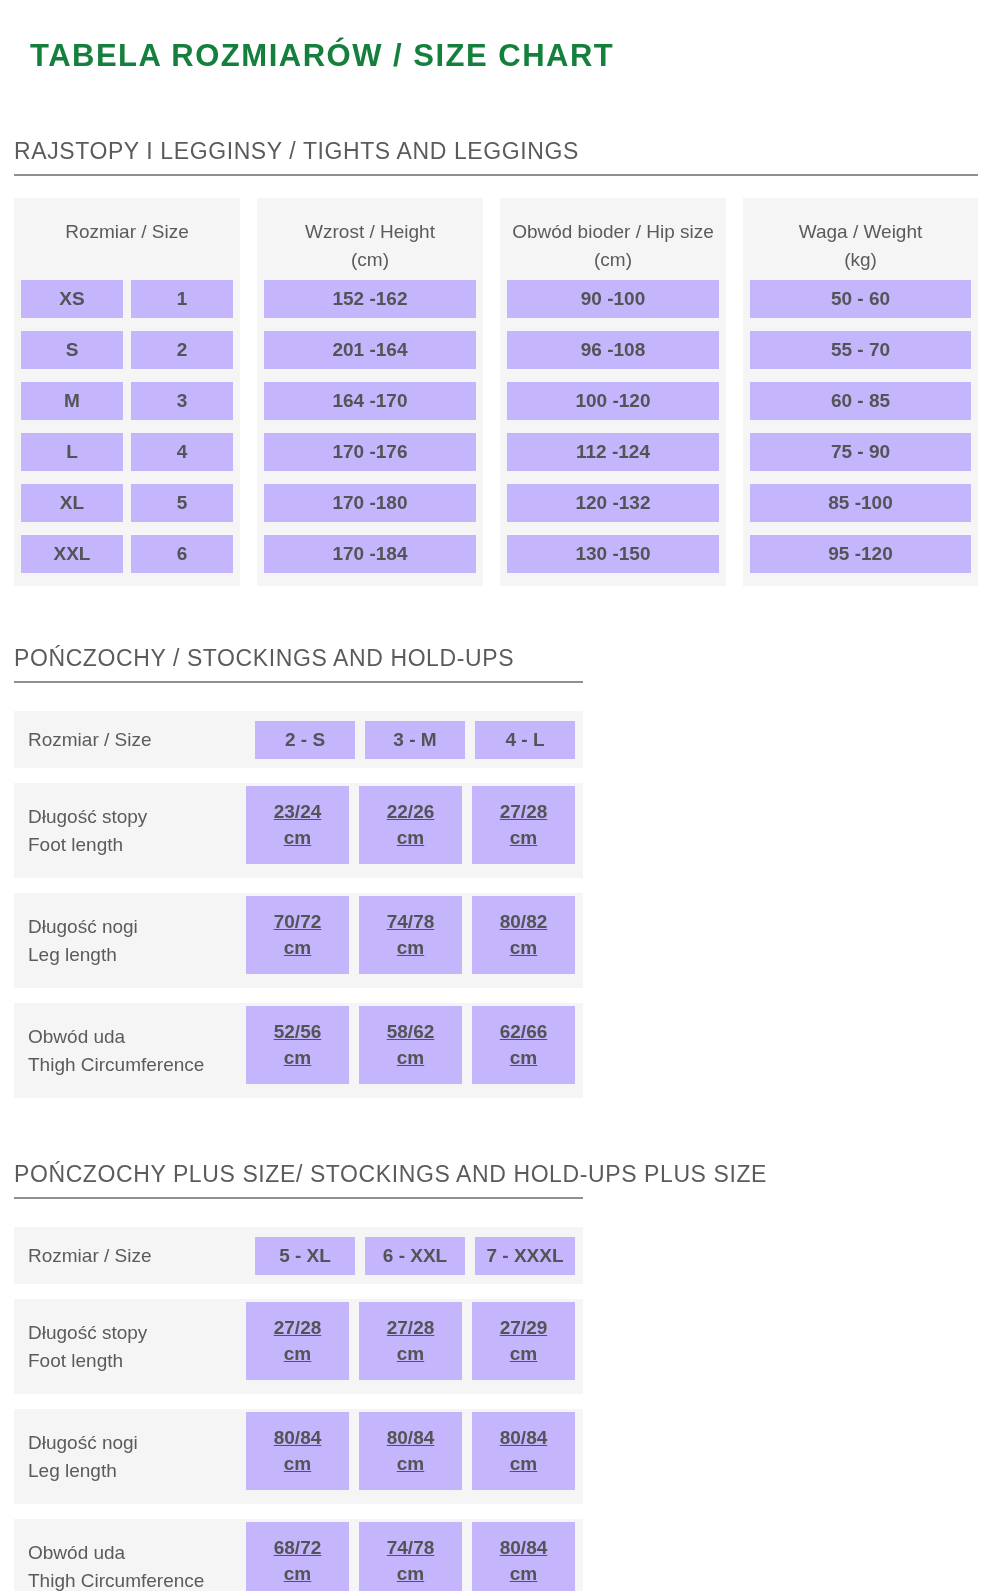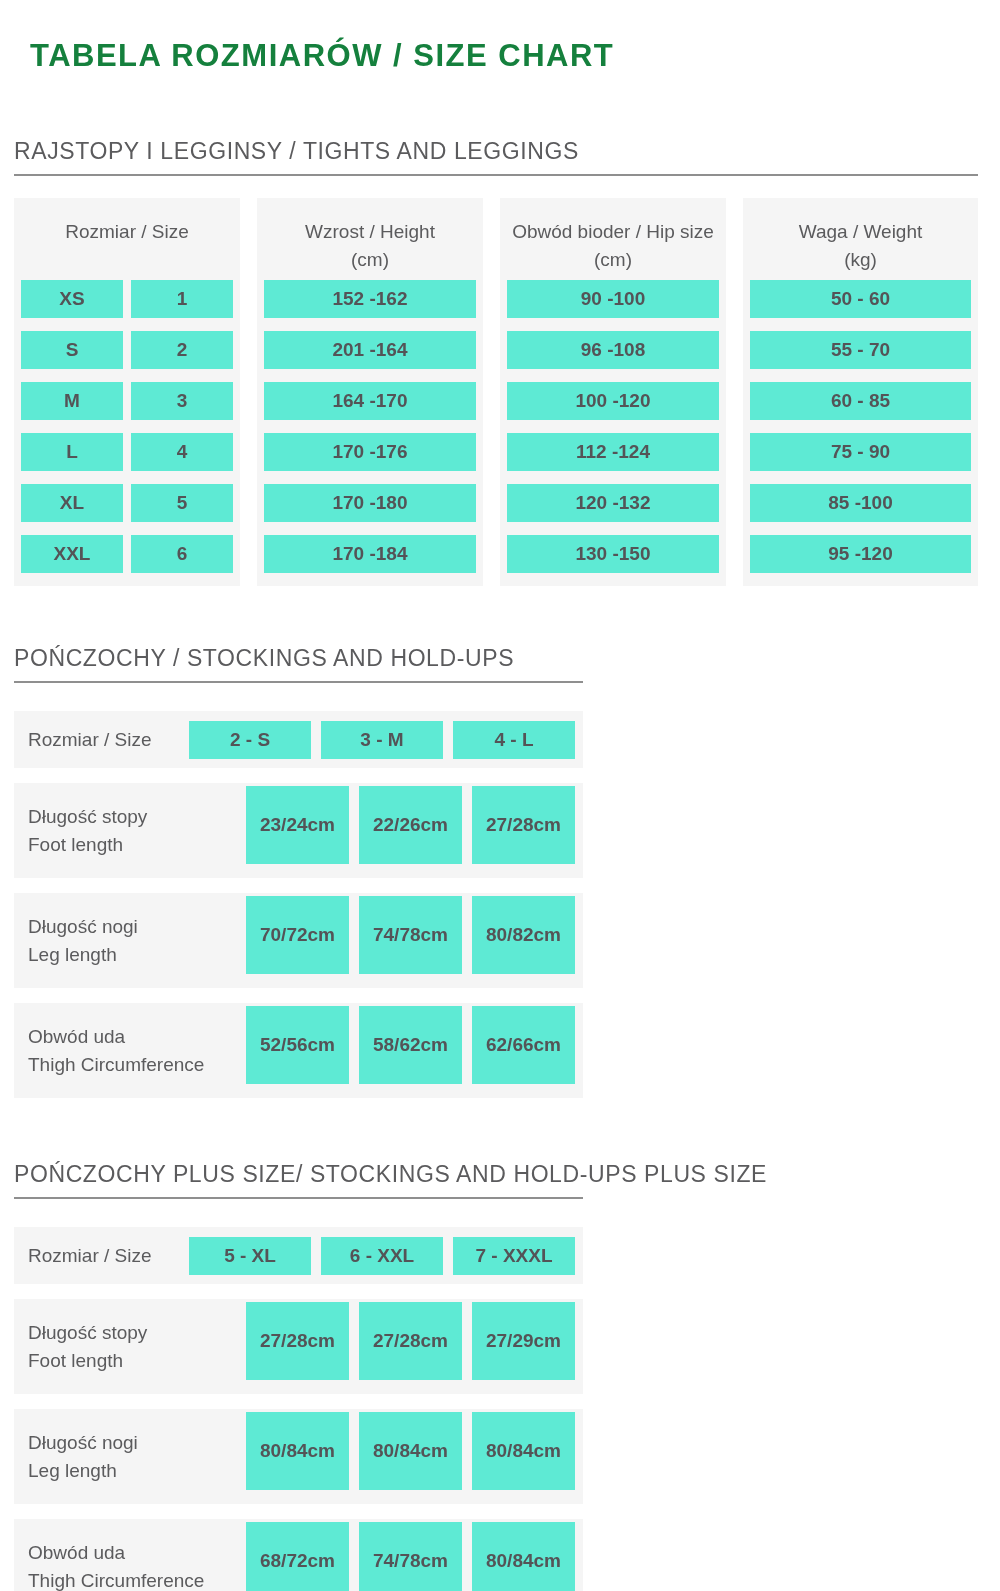--- a/index.html
+++ b/index.html
@@ -51,21 +51,21 @@
     padding: 20px 7px 13px 7px;
   }
   .panel-title {
     height: 62px;
     text-align: center;
     font-size: 19px;
     line-height: 28px;
     color: #5b5b5d;
   }
   .cell {
-    background: #5eead4;
+    background: #c4b5fd;
     height: 38px;
     display: flex;
     align-items: center;
     justify-content: center;
     font-size: 19px;
     font-weight: bold;
     color: #545457;
     margin-bottom: 13px;
   }
   .cell:last-child { margin-bottom: 0; }
@@ -93,26 +93,28 @@
   .row-label {
     font-size: 19px;
     line-height: 28px;
     color: #5b5b5d;
   }
   .row-cells {
     margin-left: auto;
     display: flex;
     gap: 10px;
   }
-  .cell.small { width: 122px; height: 38px; margin-bottom: 0; text-align: right; }
+  .cell.small { width: 100px; height: 38px; margin-bottom: 0; text-align: right; }
   .cell.big {
     width: 103px;
     height: 78px;
     margin-bottom: 11px;
+    flex-direction: column;
     line-height: 26px;
+    text-decoration: underline;
   }
 </style>
 </head>
 <body>
 
 <div class="page">
 
   <h1 class="page-title">TABELA ROZMIARÓW / SIZE CHART</h1>
 
   <div class="sec1">

